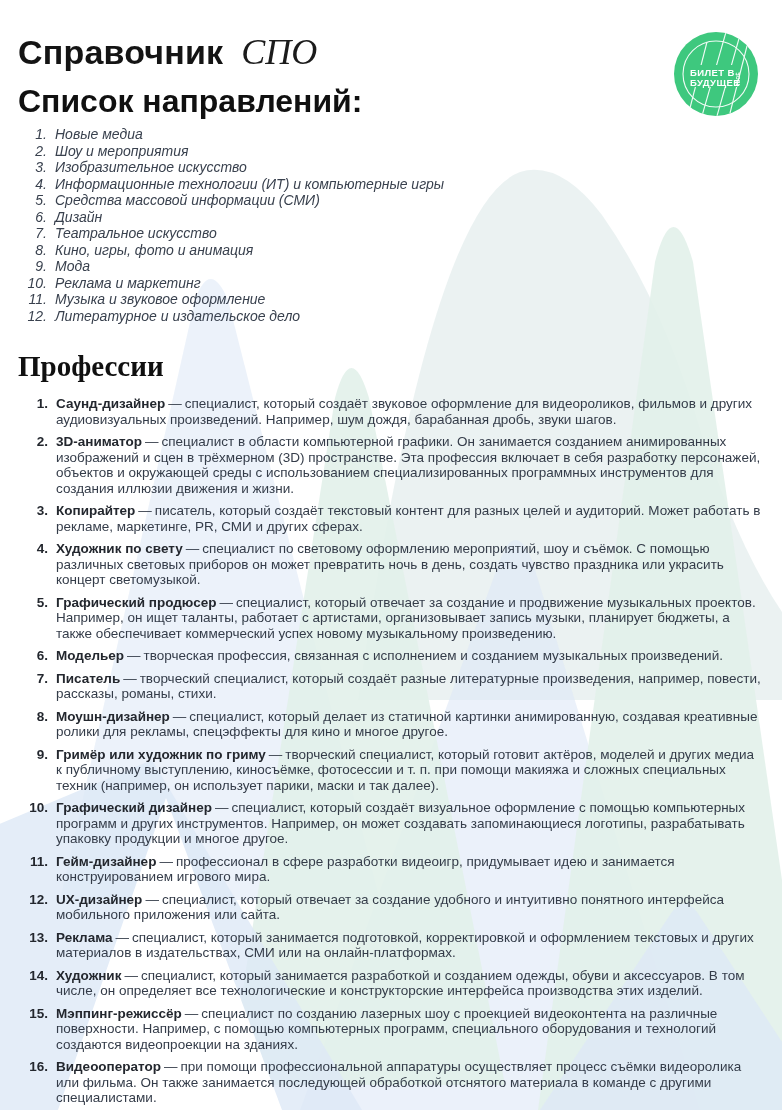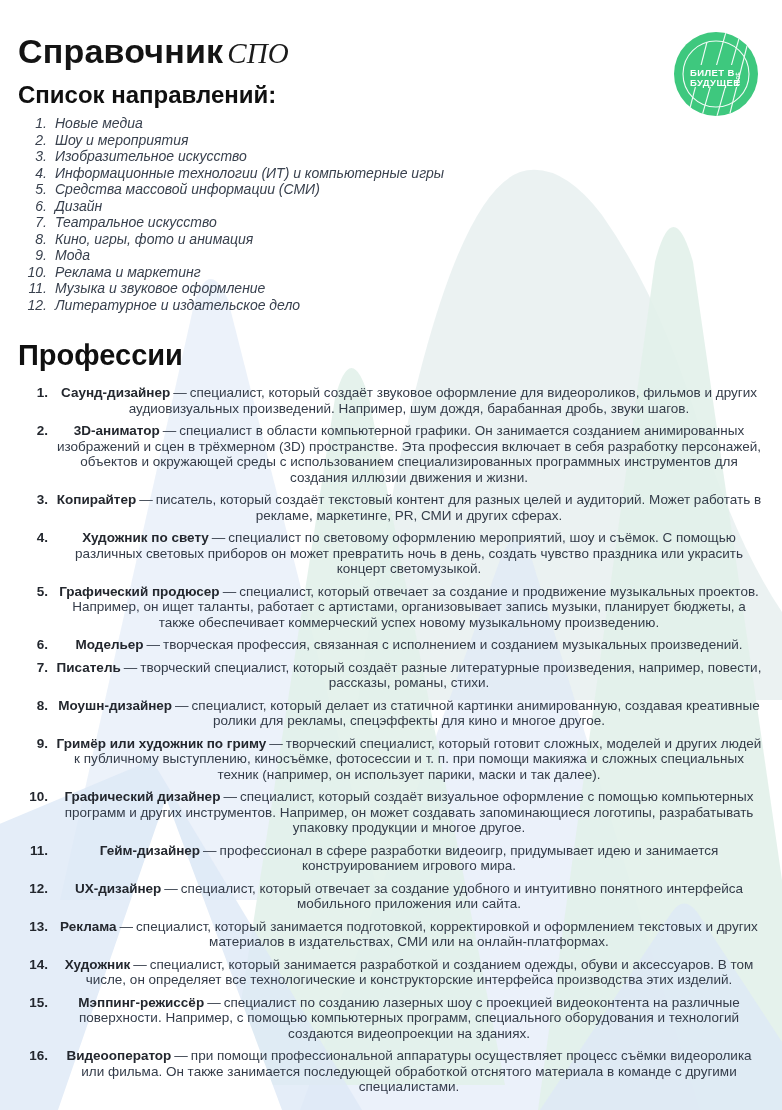--- a/index.html
+++ b/index.html
@@ -8,59 +8,59 @@
     width: 782px;
     height: 1110px;
     background: #ffffff;
     overflow: hidden;
     font-family: "Liberation Sans", sans-serif;
     color: #333b47;
   }
   .bg { position: absolute; inset: 0; z-index: 0; }
   .content { position: relative; z-index: 1; padding: 34px 20px 0 18px; }
 
-  .title-row { display: flex; align-items: baseline; gap: 4px; text-align: center; }
+  .title-row { display: flex; align-items: baseline; gap: 18px; text-align: center; }
   .doc-title {
     font-size: 34px; font-weight: 700; color: #141414;
     line-height: 1; letter-spacing: 0.2px;
   }
   .doc-title-suffix {
     font-family: "Liberation Serif", serif; font-style: italic;
-    font-size: 29px; color: #1b1b1b; line-height: 1;
+    font-size: 36px; color: #1b1b1b; line-height: 1;
   }
 
   .logo-wrap { position: absolute; top: 32px; right: 24px; width: 84px; height: 84px; }
 
   .directions-heading {
     margin: 14px 0 7px 0;
-    font-size: 24px; font-weight: 700; color: #101010; line-height: 1.1;
+    font-size: 32px; font-weight: 700; color: #101010; line-height: 1.1;
   }
   ol.directions {
     list-style: none; margin: 0; padding: 0;
     counter-reset: dirc;
     font-size: 14px; line-height: 16.5px; color: #39414e;
   }
   ol.directions li { position: relative; padding-left: 37px; counter-increment: dirc; font-style: italic; }
   ol.directions li::before {
     content: counter(dirc) ".";
     position: absolute; left: 0; width: 29px; text-align: right;
   }
 
   .professions-heading {
     margin: 27px 0 0 0;
-    font-size: 29px; font-weight: 700; color: #101010; line-height: 1.1;
+    font-size: 29px; font-weight: 700; color: #101010; line-height: 1.1; font-family: Liberation Serif, serif;
   }
   ol.professions {
     list-style: none; margin: 13px 0 0 0; padding: 0;
     counter-reset: profc;
     font-size: 13.5px; line-height: 15.5px; color: #343c49;
   }
   ol.professions li {
     position: relative; padding-left: 38px; margin-bottom: 7px;
-    counter-increment: profc; max-width: 712px; text-align: center;
+    counter-increment: profc; max-width: 712px;
   }
   ol.professions li::before {
     content: counter(profc) ".";
     position: absolute; left: 0; width: 30px; text-align: right;
     font-weight: 700; color: #23272e;
   }
   ol.professions b { color: #23272e; }
   .sep { margin: 0 3px; }
 </style>
 </head>
@@ -129,21 +129,21 @@
 
     <ol class="professions">
       <li><b>Саунд-дизайнер</b><span class="sep">—</span><span>специалист, который создаёт звуковое оформление для видеороликов, фильмов и других аудиовизуальных произведений. Например, шум дождя, барабанная дробь, звуки шагов.</span></li>
       <li><b>3D-аниматор</b><span class="sep">—</span><span>специалист в области компьютерной графики. Он занимается созданием анимированных изображений и сцен в трёхмерном (3D) пространстве. Эта профессия включает в себя разработку персонажей, объектов и окружающей среды с использованием специализированных программных инструментов для создания иллюзии движения и жизни.</span></li>
       <li><b>Копирайтер</b><span class="sep">—</span><span>писатель, который создаёт текстовый контент для разных целей и аудиторий. Может работать в рекламе, маркетинге, PR, СМИ и других сферах.</span></li>
       <li><b>Художник по свету</b><span class="sep">—</span><span>специалист по световому оформлению мероприятий, шоу и съёмок. С помощью различных световых приборов он может превратить ночь в день, создать чувство праздника или украсить концерт светомузыкой.</span></li>
       <li><b>Графический продюсер</b><span class="sep">—</span><span>специалист, который отвечает за создание и продвижение музыкальных проектов. Например, он ищет таланты, работает с артистами, организовывает запись музыки, планирует бюджеты, а также обеспечивает коммерческий успех новому музыкальному произведению.</span></li>
       <li><b>Модельер</b><span class="sep">—</span><span>творческая профессия, связанная с исполнением и созданием музыкальных произведений.</span></li>
       <li><b>Писатель</b><span class="sep">—</span><span>творческий специалист, который создаёт разные литературные произведения, например, повести, рассказы, романы, стихи.</span></li>
       <li><b>Моушн-дизайнер</b><span class="sep">—</span><span>специалист, который делает из статичной картинки анимированную, создавая креативные ролики для рекламы, спецэффекты для кино и многое другое.</span></li>
-      <li><b>Гримёр или художник по гриму</b><span class="sep">—</span><span>творческий специалист, который готовит сложных, моделей и других людей к публичному выступлению, киносъёмке, фотосессии и т. п. при помощи макияжа и сложных специальных техник (например, он использует парики, маски и так далее).</span></li>
+      <li><b>Гримёр или художник по гриму</b><span class="sep">—</span><span>творческий специалист, который готовит актёров, моделей и других медиа к публичному выступлению, киносъёмке, фотосессии и т. п. при помощи макияжа и сложных специальных техник (например, он использует парики, маски и так далее).</span></li>
       <li><b>Графический дизайнер</b><span class="sep">—</span><span>специалист, который создаёт визуальное оформление с помощью компьютерных программ и других инструментов. Например, он может создавать запоминающиеся логотипы, разрабатывать упаковку продукции и многое другое.</span></li>
       <li><b>Гейм-дизайнер</b><span class="sep">—</span><span>профессионал в сфере разработки видеоигр, придумывает идею и занимается конструированием игрового мира.</span></li>
       <li><b>UX-дизайнер</b><span class="sep">—</span><span>специалист, который отвечает за создание удобного и интуитивно понятного интерфейса мобильного приложения или сайта.</span></li>
       <li><b>Реклама</b><span class="sep">—</span><span>специалист, который занимается подготовкой, корректировкой и оформлением текстовых и других материалов в издательствах, СМИ или на онлайн-платформах.</span></li>
       <li><b>Художник</b><span class="sep">—</span><span>специалист, который занимается разработкой и созданием одежды, обуви и аксессуаров. В том числе, он определяет все технологические и конструкторские интерфейса производства этих изделий.</span></li>
       <li><b>Мэппинг-режиссёр</b><span class="sep">—</span><span>специалист по созданию лазерных шоу с проекцией видеоконтента на различные поверхности. Например, с помощью компьютерных программ, специального оборудования и технологий создаются видеопроекции на зданиях.</span></li>
       <li><b>Видеооператор</b><span class="sep">—</span><span>при помощи профессиональной аппаратуры осуществляет процесс съёмки видеоролика или фильма. Он также занимается последующей обработкой отснятого материала в команде с другими специалистами.</span></li>
     </ol>
 
   </div>

